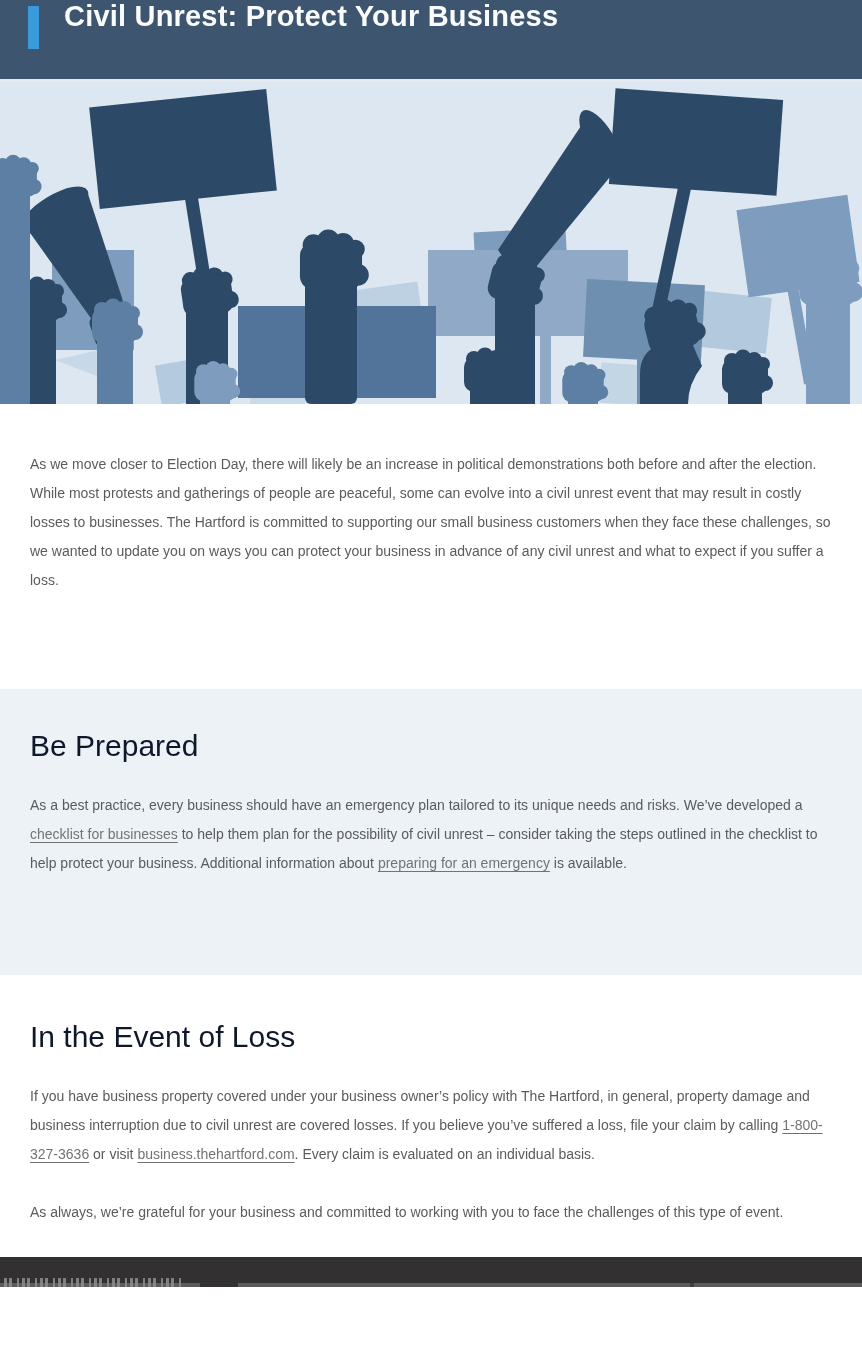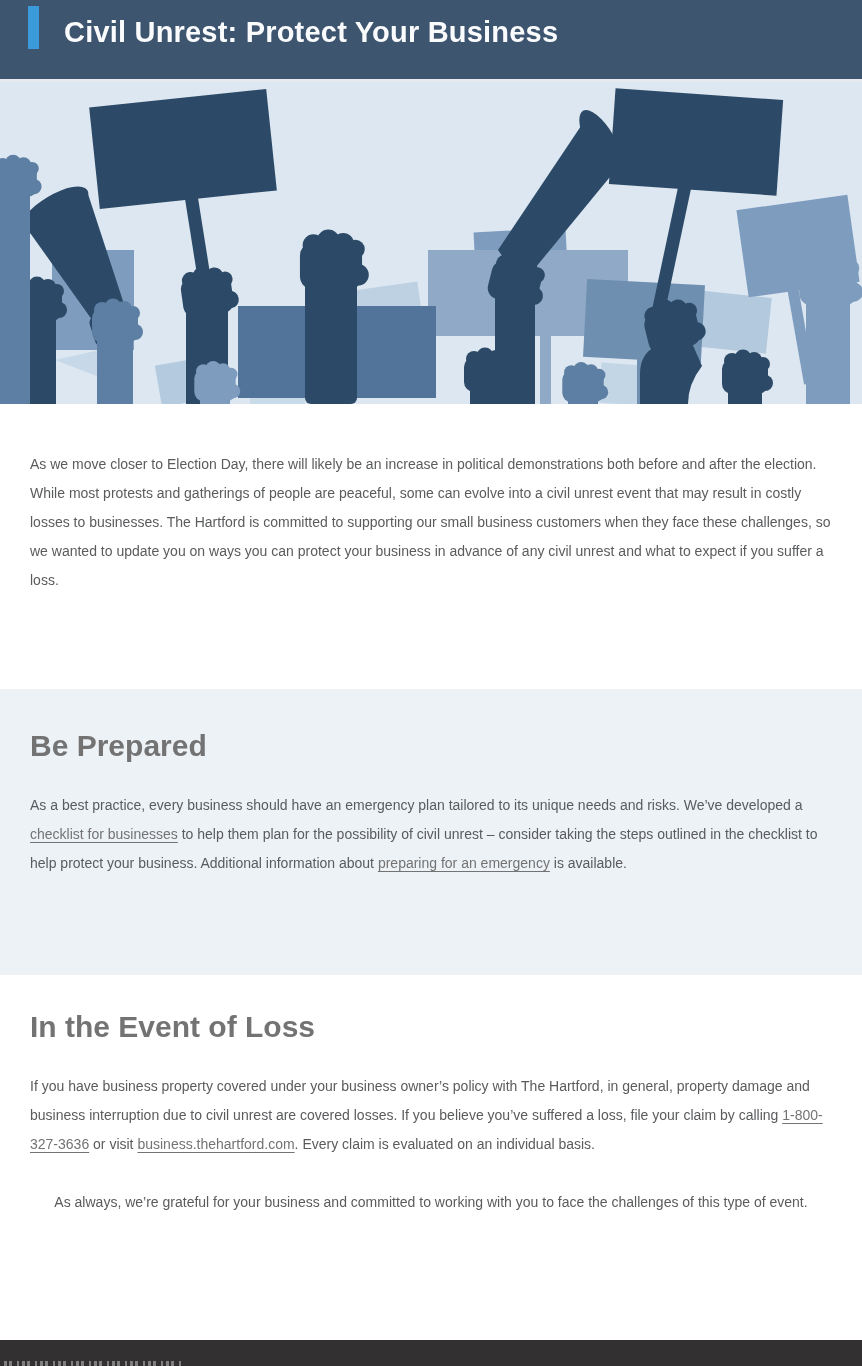--- a/index.html
+++ b/index.html
@@ -10,21 +10,21 @@
     font-family: "Liberation Sans", "DejaVu Sans", sans-serif;
     position: relative;
   }
 
   
   .header {
     height: 79px;
     background: #3E556F;
     position: relative;
     display: flex;
-    align-items: center;
+    align-items: flex-start;
   }
   .header .accent {
     position: absolute;
     left: 28px; top: 6px;
     width: 11px; height: 43px;
     background: #3B9AD9;
   }
   .header .title {
     color: #FAFBFC;
     font-size: 29px;
@@ -41,31 +41,31 @@
   .hero svg { display: block; }
 
   
   .section { padding-left: 30px; padding-right: 30px; }
   .section p {
     color: #5A5B5D;
     font-size: 14px;
     line-height: 29px;
   }
   .section h2 {
-    color: #737373;
+    color: #0f172a;
     font-size: 30px;
     line-height: 34px;
-    font-weight: bold;
+    font-weight: normal;
   }
   .intro   { height: 285px; padding-top: 46px; background: #ffffff; }
   .prepared { height: 286px; padding-top: 40px; background: #EDF2F7; }
   .prepared h2 { margin-bottom: 28px; }
-  .loss    { height: 365px; padding-top: 35px; background: #ffffff; }
+  .loss    { height: 282px; padding-top: 45px; background: #ffffff; }
   .loss h2 { margin-bottom: 28px; }
-  .loss .p2 { margin-top: 29px; text-align: center; }
+  .loss .p2 { margin-top: 29px; }
 
   a.link {
     color: #737373;
     text-decoration: underline;
     text-underline-offset: 3px;
     cursor: pointer;
   }
 
   
   .footer {

